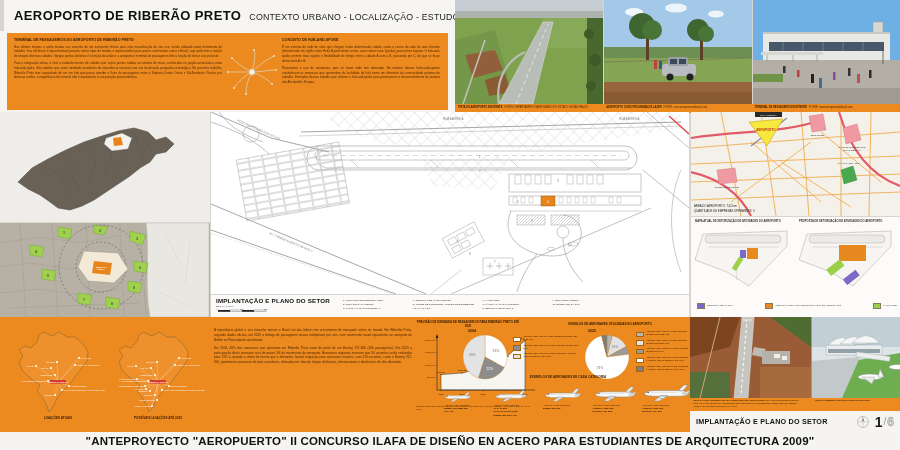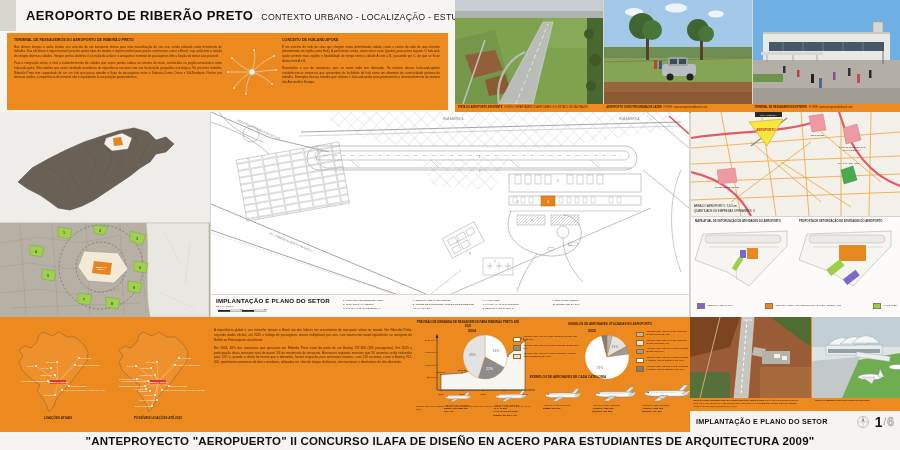--- a/index.html
+++ b/index.html
@@ -1,19 +1,19 @@
 <!DOCTYPE html>
 <html><head>
 <meta charset="utf-8">
 <style>
   html,body{margin:0;padding:0;background:#9a9a9a;}
   #poster{position:relative;width:900px;height:450px;background:#d8d5cf;font-family:"Liberation Sans",sans-serif;overflow:hidden;}
   .abs{position:absolute;}
   
-  #header{left:16px;top:0;width:455px;height:31px;background:#f6f5f2;display:flex;align-items:baseline;padding-left:10px;box-sizing:border-box;white-space:nowrap;overflow:hidden;}
+  #header{left:4px;top:0;width:455px;height:31px;background:#f6f5f2;display:flex;align-items:baseline;padding-left:10px;box-sizing:border-box;white-space:nowrap;overflow:hidden;}
   #header .title{font-size:13px;font-weight:bold;color:#0e0e0e;letter-spacing:.4px;padding-top:8px;}
   #header .subtitle{font-size:8.8px;color:#1c1c1c;margin-left:8px;letter-spacing:.2px;}
   
   #topleft-bg{left:0;top:31px;width:455px;height:81px;background:#f6f5f2;}
   #intro{left:7px;top:33px;width:441px;height:77px;background:#ED8A1F;display:flex;padding:5px 7px;box-sizing:border-box;}
   .intro-col{color:#4b2807;}
   .intro-title{font-size:3.6px;font-weight:bold;color:#3f2104;margin-bottom:2.5px;}
   .intro-p{font-size:3.05px;line-height:1.55;text-align:justify;margin:0 0 2.5px 0;}
   #intro-col1{width:208px;}
   #intro-col2{width:158px;}

